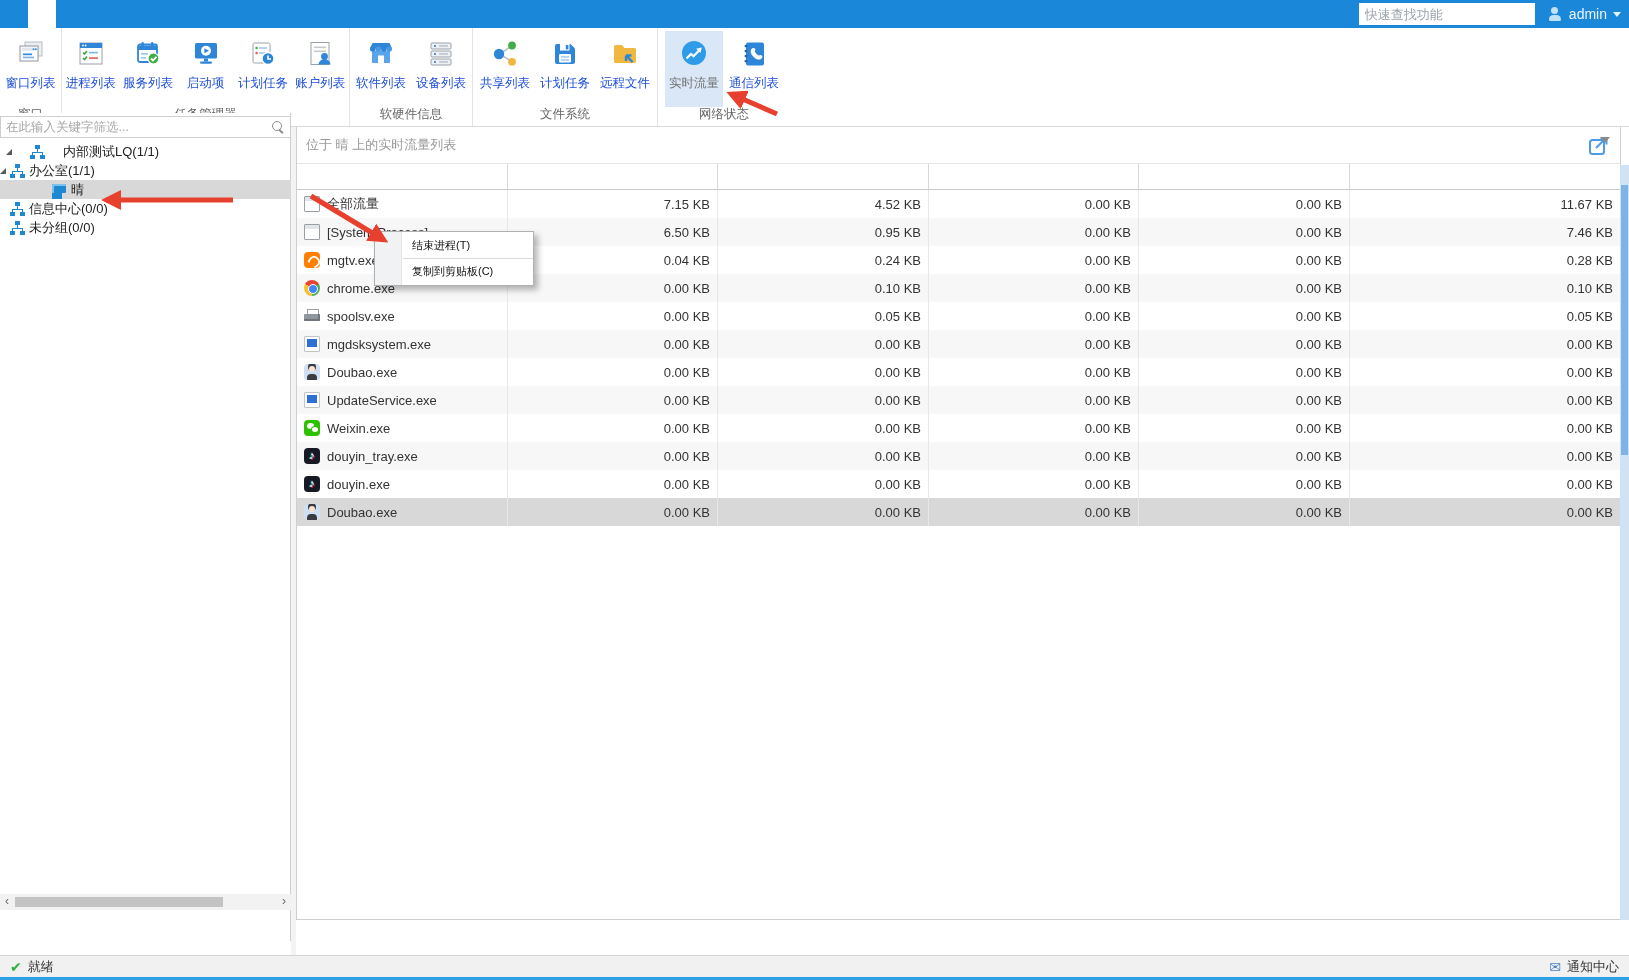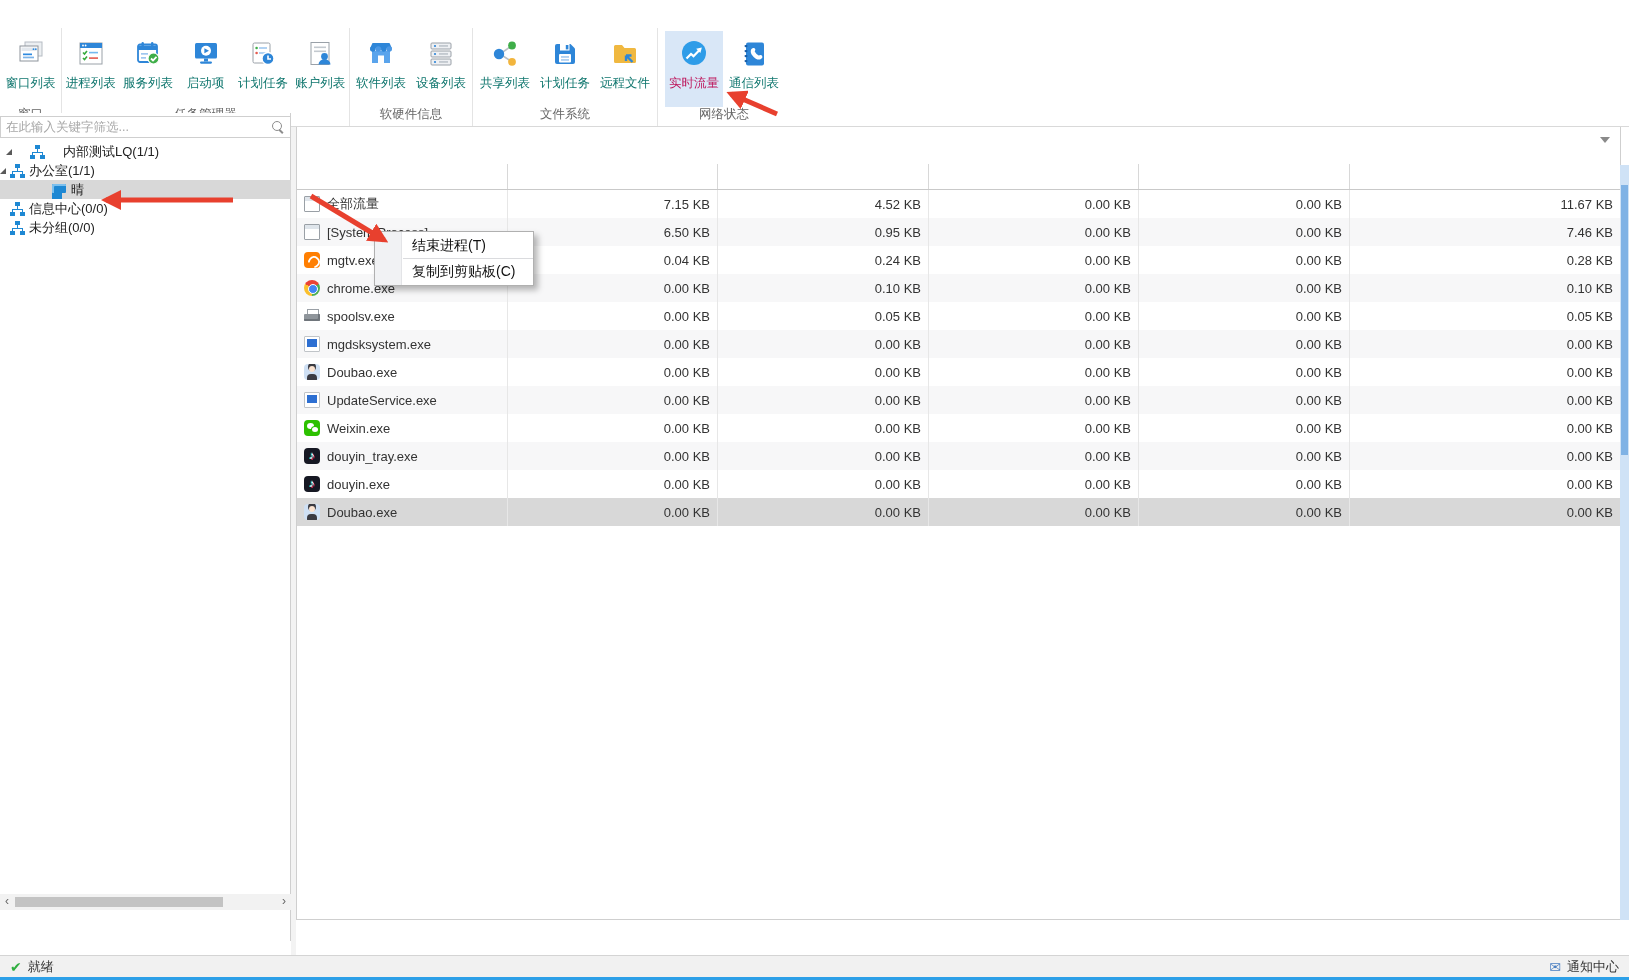--- a/index.html
+++ b/index.html
@@ -19,23 +19,23 @@
   .user-ico { position:relative; width:16px; height:16px; }
   .user-ico::before { content:""; position:absolute; left:4.5px; top:1px; width:7px; height:7px; border-radius:50%; background:#bfe2f8; }
   .user-ico::after { content:""; position:absolute; left:2px; top:9px; width:12px; height:6px; border-radius:6px 6px 2px 2px; background:#bfe2f8; }
   .caret-down { width:0; height:0; border-left:4px solid transparent; border-right:4px solid transparent; border-top:5px solid #eaf5fd; }
 
   
   .ribbon { position:absolute; left:0; top:28px; width:1629px; height:99px; background:#fff; border-bottom:1px solid #d9d9d9; display:flex; }
   .rgroup { position:relative; border-right:1px solid #e4e4e4; display:flex; justify-content:center; align-items:flex-start; padding-top:3px; }
   .rgroup-label { position:absolute; bottom:3px; left:0; right:0; text-align:center; font-size:12.5px; color:#666; }
   .rbtn { width:58px; height:76px; display:flex; flex-direction:column; align-items:center; justify-content:flex-start; padding-top:8px; margin:0 1px; cursor:pointer; }
-  .rbtn .rlabel { font-size:12.5px; color:#0f766e; margin-top:6px; white-space:nowrap; }
+  .rbtn .rlabel { font-size:12.5px; color:#1d4ed8; margin-top:6px; white-space:nowrap; }
   .rbtn.active { background:#d9e7f7; }
-  .rbtn.active .rlabel { color:#be185d; }
+  .rbtn.active .rlabel { color:#737373; }
   .rbtn svg { display:block; }
 
   
   .sidebar { position:absolute; left:0; top:113px; width:291px; height:828px; background:#fff; border-right:1px solid #cfcfcf; }
   .tree-filter { position:absolute; left:0; top:3px; width:291px; height:22px; border:1px solid #cfcfcf; font-size:12.5px; padding:0 22px 0 5px; color:#333; outline:none; font-family:inherit; }
   .tree-filter::placeholder { color:#a8a8a8; }
   .filter-mag { position:absolute; right:6px; top:8px; width:12px; height:12px; }
   .filter-mag::before { content:""; position:absolute; left:0; top:0; width:8px; height:8px; border:1.5px solid #8d8d8d; border-radius:50%; }
   .filter-mag::after { content:""; position:absolute; left:7.5px; top:7.5px; width:5px; height:1.5px; background:#8d8d8d; transform:rotate(45deg); transform-origin:0 0; }
   .tree { position:absolute; left:0; top:29px; width:291px; }
@@ -105,38 +105,63 @@
   .ricon[data-icon="doubao"]::after { content:""; position:absolute; left:3px; top:10px; width:10px; height:6px; border-radius:4px 4px 0 0; background:#3b3b42; }
   .ricon[data-icon="weixin"] { background:#2dc100; border-radius:4px; }
   .ricon[data-icon="weixin"]::before { content:""; position:absolute; left:2.5px; top:3px; width:7px; height:6px; border-radius:50%; background:#fff; }
   .ricon[data-icon="weixin"]::after { content:""; position:absolute; left:8px; top:7px; width:6px; height:5px; border-radius:50%; background:#fff; box-shadow:0 0 0 1px #2dc100; }
   .ricon[data-icon="douyin"] { background:#161823; border-radius:4px; }
   .ricon[data-icon="douyin"]::after { content:"\266A"; position:absolute; left:0; top:0; width:16px; height:16px; color:#fff; font-size:11px; line-height:15px; text-align:center; text-shadow:-1px 0 #25f4ee,1px 1px #fe2c55; }
 
   
   .ctx { position:absolute; left:374px; top:231px; width:160px; background:#fff; border:1px solid #b0b0b0; box-shadow:4px 4px 6px rgba(0,0,0,.28); z-index:40; padding:1px 0; }
   .ctx::before { content:""; position:absolute; left:0; top:0; bottom:0; width:26px; background:#f1f2f4; border-right:1px solid #e3e4e7; }
-  .ctx-item { position:relative; height:25px; line-height:25px; font-size:14px; color:#111; padding-left:37px; cursor:default; }
+  .ctx-item { position:relative; height:25px; line-height:25px; font-size:11px; color:#111; padding-left:37px; cursor:default; }
   .ctx-sep { position:relative; height:1px; background:#dadbde; margin-left:28px; }
 
   
   .statusbar { position:absolute; left:0; top:955px; width:1629px; height:22px; background:#f1f1f1; border-top:1px solid #d4d4d4; display:flex; align-items:center; justify-content:space-between; padding:0 10px; }
   .status-left, .status-right { display:flex; align-items:center; gap:6px; font-size:13px; color:#333; }
   .check-ico { color:#2fae3f; font-size:14px; font-weight:bold; }
   .mail-ico { color:#4a7fc1; font-size:14px; }
   .bottom-strip { position:absolute; left:0; top:977px; width:1629px; height:3px; background:#2da0e8; }
 
   
   .arrows { position:absolute; inset:0; width:1629px; height:980px; pointer-events:none; z-index:60; }
 </style>
 </head>
 <body>
 
 <div class="app">
 
+  <div class="menubar">
+    <div class="mtabs">
+
+    <div class="mtab"></div>
+        <div class="mtab active"></div>
+        <div class="mtab"></div>
+        <div class="mtab"></div>
+        <div class="mtab"></div>
+        <div class="mtab"></div>
+        <div class="mtab"></div>
+        <div class="mtab"></div>
+        <div class="mtab"></div>
+        <div class="mtab"></div>
+        <div class="mtab"></div>
+        <div class="mtab"></div>
+      </div>
+    <div class="menubar-right">
+      <input class="quick-search" placeholder="快速查找功能" style="">
+      <div class="user-chip">
+        <span class="user-ico"></span>
+        <span>admin</span>
+        <span class="caret-down"></span>
+      </div>
+    </div>
+  </div>
 
   <div class="ribbon">
 
     <div class="rgroup" style="width:62px">
       <div class="rbtn">
         <span>
             <svg width="30" height="30" viewBox="0 0 30 30">
               <rect x="9" y="3" width="17" height="14" fill="#eceff2" stroke="#b6bcc3"></rect>
               <rect x="4" y="7" width="18" height="15" fill="#fff" stroke="#8d949c"></rect>
               <rect x="5.5" y="8.5" width="15" height="3.5" fill="#e3e8ee"></rect>
@@ -360,20 +385,28 @@
       </div>
     <div class="hscroll">
       <span class="hs-arrow hs-left">‹</span>
       <div class="hs-thumb"></div>
       <span class="hs-arrow hs-right">›</span>
     </div>
   </div>
   <div class="splitter"></div>
 
   <div class="main-panel">
+    <div class="panel-title-row">
+      <span class="panel-title">位于 晴 上的实时流量列表</span>
+      <span class="export-btn"><svg width="24" height="24" viewBox="0 0 24 24">
+            <rect x="3" y="6" width="14" height="14" rx="2.5" fill="none" stroke="#4a9ce8" stroke-width="2"></rect>
+            <path d="M9 14 L18 5" stroke="#4a9ce8" stroke-width="2" fill="none"></path>
+            <path d="M13.5 4.5 h6 v6" stroke="#4a9ce8" stroke-width="2" fill="none"></path>
+          </svg></span>
+    </div>
     <div class="thead grid-cols">
 
     <div class="hcell"></div>
         <div class="hcell"></div>
         <div class="hcell"></div>
         <div class="hcell"></div>
         <div class="hcell"></div>
         <div class="hcell"></div>
       </div>
     <span class="sort-caret"></span>

